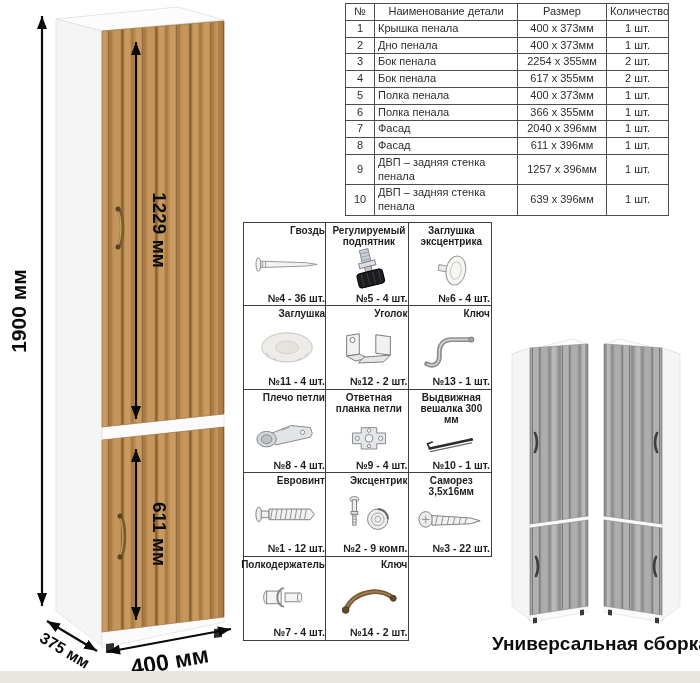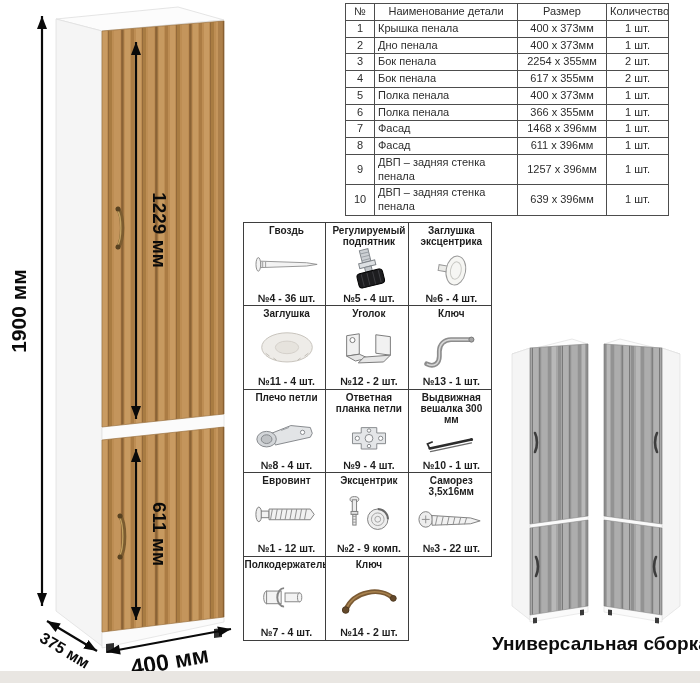--- a/index.html
+++ b/index.html
@@ -21,21 +21,21 @@
   .c-num{width:22px;text-align:center;}
   .c-name{width:136px;text-align:left;}
   .c-size{width:82px;text-align:center;}
   .c-qty{width:55px;text-align:center;}
 
   
   .hw-grid{position:absolute;left:243px;top:222px;}
   .hw-row{display:flex;}
   .hw-row + .hw-row{margin-top:-1.6px;}
   .hw-cell{box-sizing:border-box;width:84px;height:85px;border:1.6px solid #3e3e3e;
-           background:#fff;display:flex;flex-direction:column;align-items:center;
+           background:#fff;display:flex;flex-direction:column;align-items:flex-end;
            padding:2px 1px 1px 4px;}
   .hw-cell + .hw-cell{margin-left:-1.6px;}
   .hw-title{font-weight:bold;font-size:10px;line-height:1.12;text-align:center;color:#1d1d1d;}
   .hw-pic{flex:1;display:flex;align-items:center;justify-content:center;width:100%;min-height:0;}
   .hw-pic svg{max-height:100%;}
   .hw-count{font-weight:bold;font-size:10.5px;color:#1d1d1d;margin-bottom:1px;white-space:nowrap;}
 
   
   .variants{position:absolute;left:492px;top:330px;width:208px;}
   .variants .caption{text-align:center;font-size:19px;font-weight:bold;color:#0c0c0c;
@@ -157,21 +157,21 @@
           </tr>
       <tr>
             <td class="c-num">6</td>
             <td class="c-name">Полка пенала</td>
             <td class="c-size">366 х 355мм</td>
             <td class="c-qty">1 шт.</td>
           </tr>
       <tr>
             <td class="c-num">7</td>
             <td class="c-name">Фасад</td>
-            <td class="c-size">1468 х 396мм</td>
+            <td class="c-size">2040 х 396мм</td>
             <td class="c-qty">1 шт.</td>
           </tr>
       <tr>
             <td class="c-num">8</td>
             <td class="c-name">Фасад</td>
             <td class="c-size">611 х 396мм</td>
             <td class="c-qty">1 шт.</td>
           </tr>
       <tr>
             <td class="c-num">9</td>

